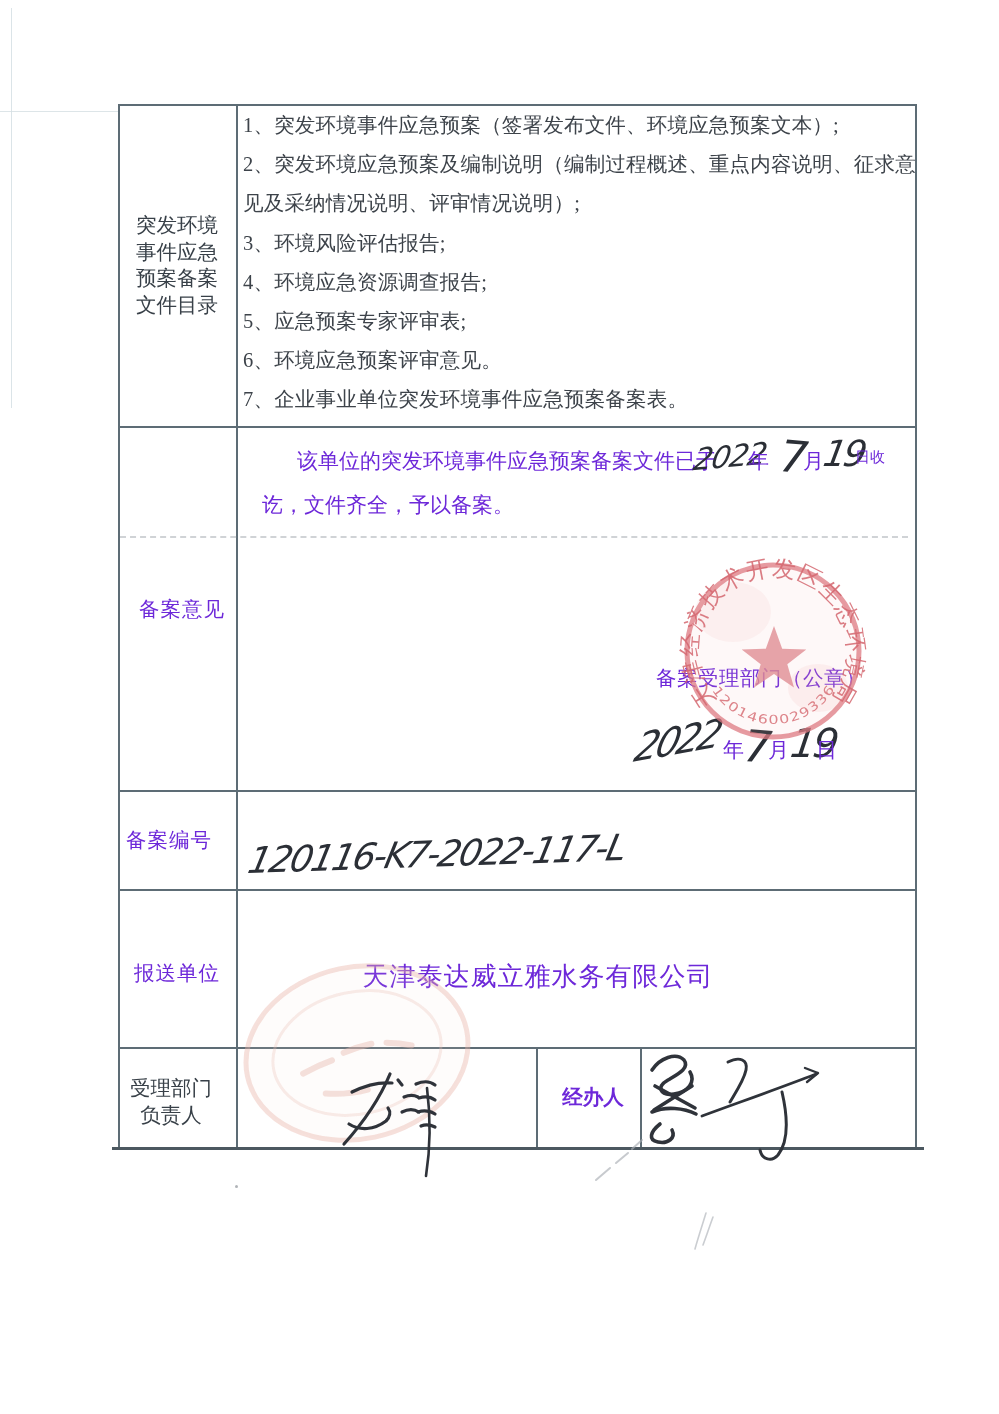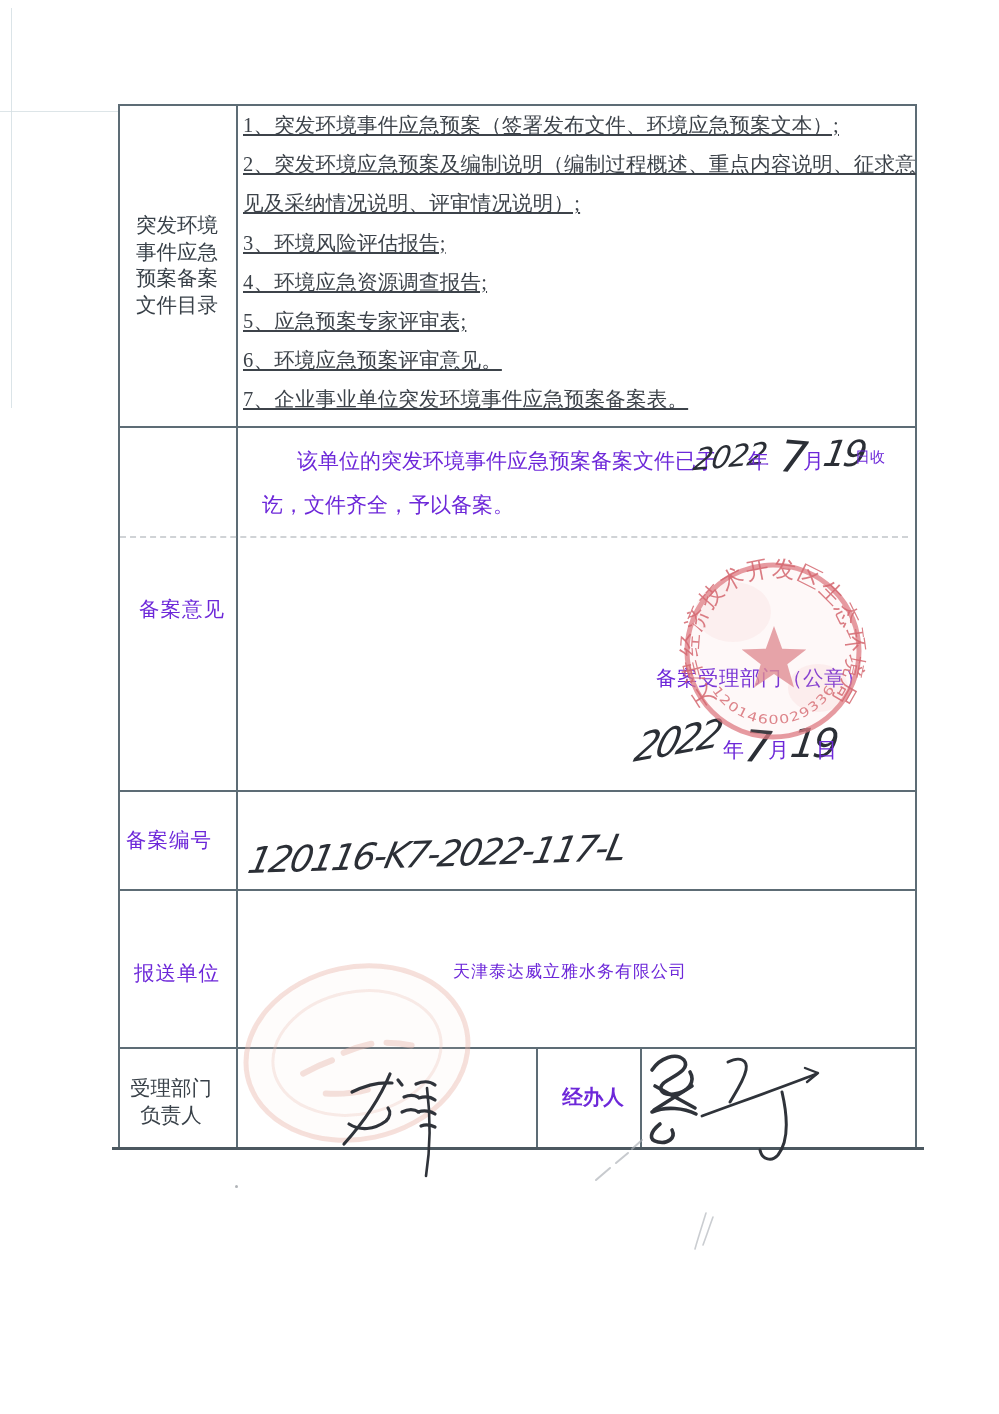--- a/index.html
+++ b/index.html
@@ -8,21 +8,21 @@
     overflow:hidden;
     font-family:"Liberation Serif","DejaVu Serif",serif;
     color:#3d434a;
   }
   .line{position:absolute;background:#5d6c75;}
   .txt{position:absolute;font-size:20.5px;line-height:1.25;color:#6d28d9;white-space:nowrap;}
   .colcell{position:absolute;text-align:center;}
   .catalog-items{
     position:absolute;left:243px;top:106px;width:678px;
     font-size:20.5px;line-height:39.2px;color:#3d434a;
-    letter-spacing:0.2px;white-space:normal;text-decoration:underline;
+    letter-spacing:0.2px;white-space:normal;
   }
   .catalog-label{
     position:absolute;left:118px;top:212px;width:118px;
     font-size:20.5px;line-height:26.5px;text-align:center;color:#384048;
   }
   .hw{
     position:absolute;font-family:"DejaVu Sans",sans-serif;font-style:italic;
     color:#2b2f36;white-space:nowrap;transform-origin:left center;
   }
   .faint-dash{
@@ -88,21 +88,21 @@
   <div class="txt" style="left:723px;top:737px;font-size:21px;">年</div>
   <div class="hw" style="left:744px;top:720px;font-size:44px;transform:rotate(4deg);">7</div>
   <div class="txt" style="left:768px;top:737px;font-size:21px;">月</div>
   <div class="hw" style="left:791px;top:720px;font-size:40px;letter-spacing:-3px;transform:skewX(-8deg);">19</div>
   <div class="txt" style="left:816px;top:737px;font-size:21px;">日</div>
 
   <div class="colcell txt" style="left:118px;top:828px;width:102px;letter-spacing:1px;">备案编号</div>
   <div class="hw" style="left:249px;top:840px;font-size:36px;letter-spacing:-2px;transform:rotate(-2deg) skewX(-14deg);">120116-K7-2022-117-L</div>
 
   <div class="colcell txt" style="left:118px;top:961px;width:118px;letter-spacing:1px;">报送单位</div>
-  <div class="colcell txt" style="left:236px;top:961px;width:604px;font-size:17px;letter-spacing:1px;margin-left:32px;">天津泰达威立雅水务有限公司</div>
+  <div class="colcell txt" style="left:236px;top:961px;width:604px;font-size:26px;letter-spacing:1px;">天津泰达威立雅水务有限公司</div>
 
   <div class="colcell" style="left:118px;top:1075px;width:106px;font-size:20.5px;line-height:26.5px;color:#384048;">
     <div>受理部门</div>
     <div>负责人</div>
   </div>
   <div class="colcell txt" style="left:536px;top:1085px;width:114px;font-weight:bold;">经办人</div>
 
   <svg width="999" height="1414" viewBox="0 0 999 1414">
     <defs>
       <path id="sealRingArc" d="M 717,701 A 75,75 0 1 1 829,701" fill="none"></path>

